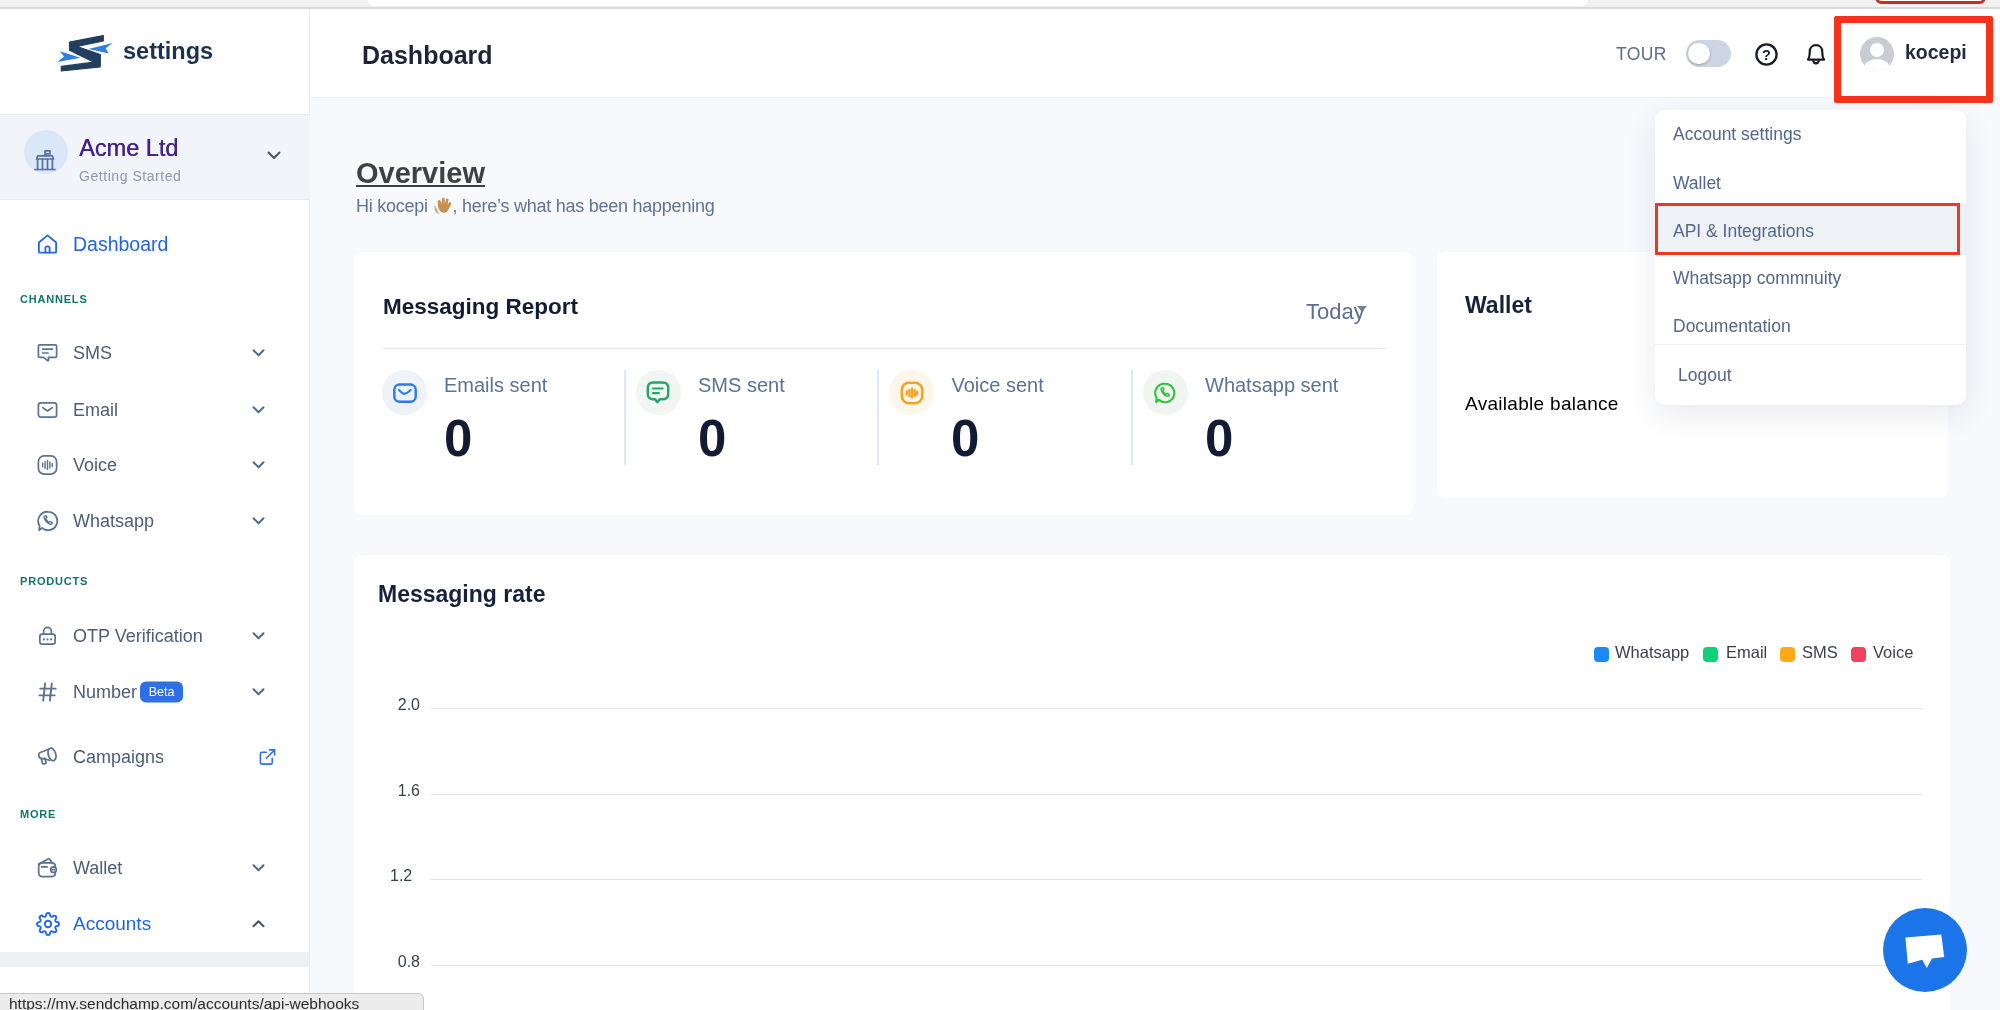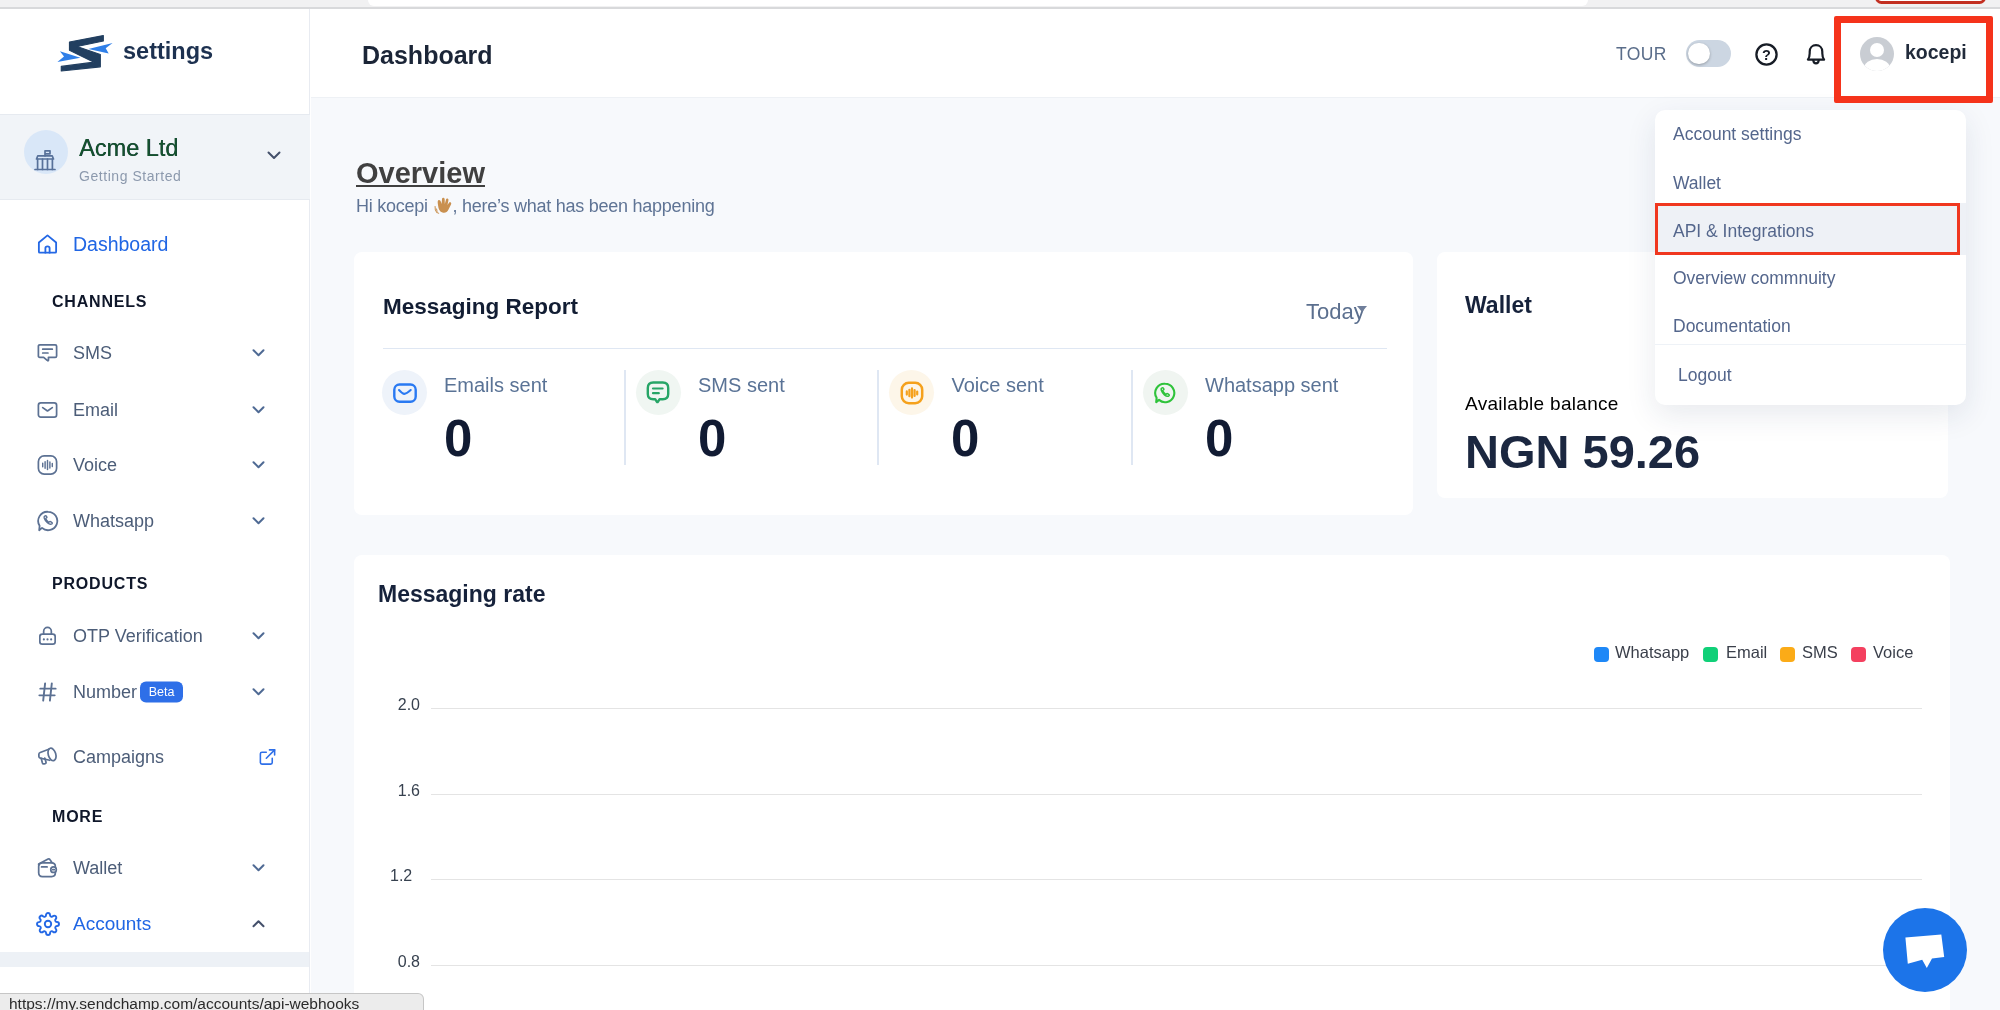--- a/index.html
+++ b/index.html
@@ -18,21 +18,21 @@
 
   
   #header { left:311px; top:9px; width:1689px; height:89px; background:#fff; border-bottom:1px solid #eef1f5; }
 
   
   #sidebar { left:0; top:9px; width:310px; height:1001px; background:#fff; border-right:1px solid #e8ebf1; }
   .navitem { position:absolute; left:0; width:310px; height:30px; }
   .navicon { position:absolute; left:36px; top:50%; transform:translateY(-50%); }
   .navlabel { position:absolute; left:73px; top:50%; transform:translateY(-50%); font-size:18px; color:#4c5d78; white-space:nowrap; }
   .navchev { position:absolute; left:252px; top:50%; transform:translateY(-50%); }
-  .seclabel { position:absolute; left:52px; font-size:16px; font-weight:bold; letter-spacing:.8px; color:#0f172a; }
+  .seclabel { position:absolute; left:20px; font-size:11px; font-weight:bold; letter-spacing:.8px; color:#0f766e; }
   .blue { color:#2066e4 !important; }
 
   
   .card { position:absolute; background:#fff; border-radius:8px; }
 
   
   #dropdown { left:1655px; top:110px; width:311px; height:295px; background:#fff; border-radius:10px; box-shadow:0 10px 30px rgba(30,50,90,.10); }
   .ditem { position:absolute; left:18px; font-size:17.5px; color:#54668c; white-space:nowrap; }
 
   #redbox { left:1834px; top:16px; width:159px; height:87px; border:7px solid #f5331b; border-radius:2px; }
@@ -77,21 +77,21 @@
   <div class="abs" style="left:123px; top:37px; font-size:23.5px; font-weight:bold; color:#1d3150; line-height:29px;">settings</div>
 
   <div class="abs" id="acmewrap" style="left:0; top:114px; width:310px; height:86px; background:#f1f4f8; border-top:1px solid #e6eaf0; border-bottom:1px solid #e6eaf0;">
     <div style="position:absolute; left:24px; top:15px; width:44px; height:44px; border-radius:50%; background:#d9e7f8;"></div>
     <svg style="position:absolute; left:33px; top:34px;" width="24" height="24" viewBox="0 0 24 24" fill="none" stroke="#57719a" stroke-width="1.7" stroke-linecap="round" stroke-linejoin="round">
       <path d="M2 20.5 L22 20.5"></path>
       <path d="M4.6 20.5 L4.6 10 M9.5 20.5 L9.5 10 M14.5 20.5 L14.5 10 M19.4 20.5 L19.4 10"></path>
       <path d="M3.5 10 L4.8 6.8 L19.2 6.8 L20.5 10 Z"></path>
       <path d="M12 6.8 L12 1.8 L17 1.8 L17 4.8 L12 4.8"></path>
     </svg>
-    <div style="position:absolute; left:79px; top:19.5px; font-size:23.5px; color:#14532d; text-shadow:0.4px 0 0 #222f49;">Acme Ltd</div>
+    <div style="position:absolute; left:79px; top:19.5px; font-size:23.5px; color:#4c1d95; text-shadow:0.4px 0 0 #222f49;">Acme Ltd</div>
     <div style="position:absolute; left:79px; top:53px; font-size:14px; letter-spacing:.55px; color:#8c99ad;">Getting Started</div>
     <svg style="position:absolute; left:267px; top:36px;" width="14" height="9" viewBox="0 0 14 9" fill="none" stroke="#44506b" stroke-width="2" stroke-linecap="round" stroke-linejoin="round">
         <path d="M1.5 1.5 L7 7 L12.5 1.5"></path>
       </svg>
   </div>
 
   <div class="navitem" style="top:229px;">
     <svg class="navicon" width="23" height="23" viewBox="0 0 24 24" fill="none" stroke="#2468e5" stroke-width="1.9" stroke-linecap="round" stroke-linejoin="round">
         <path d="M3 10.5 L12 3 L21 10.5 L21 20 Q21 21 20 21 L4 21 Q3 21 3 20 Z"></path>
         <path d="M9.8 21 L9.8 16.5 Q9.8 14.5 12 14.5 Q14.2 14.5 14.2 16.5 L14.2 21"></path>
@@ -244,21 +244,20 @@
         <path d="M12.2 2.8 A9.2 9.2 0 1 1 6 18.9 Q5.4 19.4 3.2 21.2 Q3.4 19.3 3.6 16.8 A9.2 9.2 0 0 1 12.2 2.8 Z"></path>
         <path d="M8.7 7.2 Q7.8 7.7 8.2 9.1 Q9.1 11.9 11.4 13.8 Q13.7 15.7 15.2 15.2 Q16.6 14.7 16.2 13.8 L14.6 12.6 Q13.9 12.2 13.4 12.9 Q12.9 13.5 12.2 12.9 Q10.6 11.5 9.9 10.1 Q9.6 9.3 10.4 9 Q11.2 8.7 10.8 7.9 L10.1 6.9 Q9.4 6.5 8.7 7.2 Z" stroke-width="1.5"></path>
       </svg>
     <div style="position:absolute; left:851px; top:122px; font-size:20px; color:#5a7396;">Whatsapp sent</div>
     <div style="position:absolute; left:851px; top:157px; font-size:51px; font-weight:bold; color:#111b33;">0</div>
   </div>
 
   <div class="card" style="left:1437px; top:252px; width:511px; height:246px;">
     <div style="position:absolute; left:28px; top:40px; font-size:23px; font-weight:bold; color:#16223b;">Wallet</div>
     <div style="position:absolute; left:28px; top:141px; font-size:19px; letter-spacing:.3px; color:#000000;">Available balance</div>
-    <div style="position:absolute; left:28px; top:172px; font-size:47px; font-weight:bold; color:#1b2740;">NGN 59.26</div>
   </div>
 
   <div class="card" style="left:354px; top:555px; width:1596px; height:455px; border-radius:8px 8px 0 0;">
     <div style="position:absolute; left:24px; top:26px; font-size:23px; font-weight:bold; color:#16223b;">Messaging rate</div>
 
     <span style="position:absolute; left:1240px; top:92px; width:15px; height:15px; background:#1e88f7; border-radius:4px;"></span>
     <span style="position:absolute; left:1261px; top:88px; font-size:16.5px; color:#3a3f4a;">Whatsapp</span>
     <span style="position:absolute; left:1349px; top:92px; width:15px; height:15px; background:#10d078; border-radius:4px;"></span>
     <span style="position:absolute; left:1372px; top:88px; font-size:16.5px; color:#3a3f4a;">Email</span>
     <span style="position:absolute; left:1426px; top:92px; width:15px; height:15px; background:#fbab17; border-radius:4px;"></span>
@@ -273,21 +272,21 @@
     <div style="position:absolute; left:77px; top:324px; width:1491px; height:1px; background:#e4e4e4;"></div>
     <div style="position:absolute; left:36px; top:397.5px; width:30px; text-align:right; font-size:16px; color:#37414f;">0.8</div>
     <div style="position:absolute; left:77px; top:409.5px; width:1491px; height:1px; background:#e4e4e4;"></div>
   </div>
 
   <div class="abs" id="dropdown">
     <div style="position:absolute; top:93px; left:0; width:311px; height:52px; background:#eef1f6;"></div>
     <div class="ditem" style="top:13.8px;">Account settings</div>
     <div class="ditem" style="top:62.9px;">Wallet</div>
     <div class="ditem" style="top:110.5px;">API &amp; Integrations</div>
-    <div class="ditem" style="top:158px;">Overview commnuity</div>
+    <div class="ditem" style="top:158px;">Whatsapp commnuity</div>
     <div class="ditem" style="top:205.5px;">Documentation</div>
     <div style="position:absolute; left:0; top:234px; width:311px; height:1px; background:#eef2f7;"></div>
     <div class="ditem" style="top:254.7px; left:23px;">Logout</div>
   </div>
   <div class="abs" id="redbox"></div>
   <div class="abs" id="redbox2"></div>
 
   <div class="abs" style="left:1883px; top:908px; width:84px; height:84px; border-radius:50%; background:#1c74e9;"></div>
   <svg class="abs" style="left:1900px; top:925px;" width="50" height="50" viewBox="0 0 50 50">
       <path fill="#fff" d="M5.4 12.5 L41.3 9.5 L44.2 32 L32 33.5 L26.8 43 L22.2 34.8 L7.8 38.8 Z"></path>

